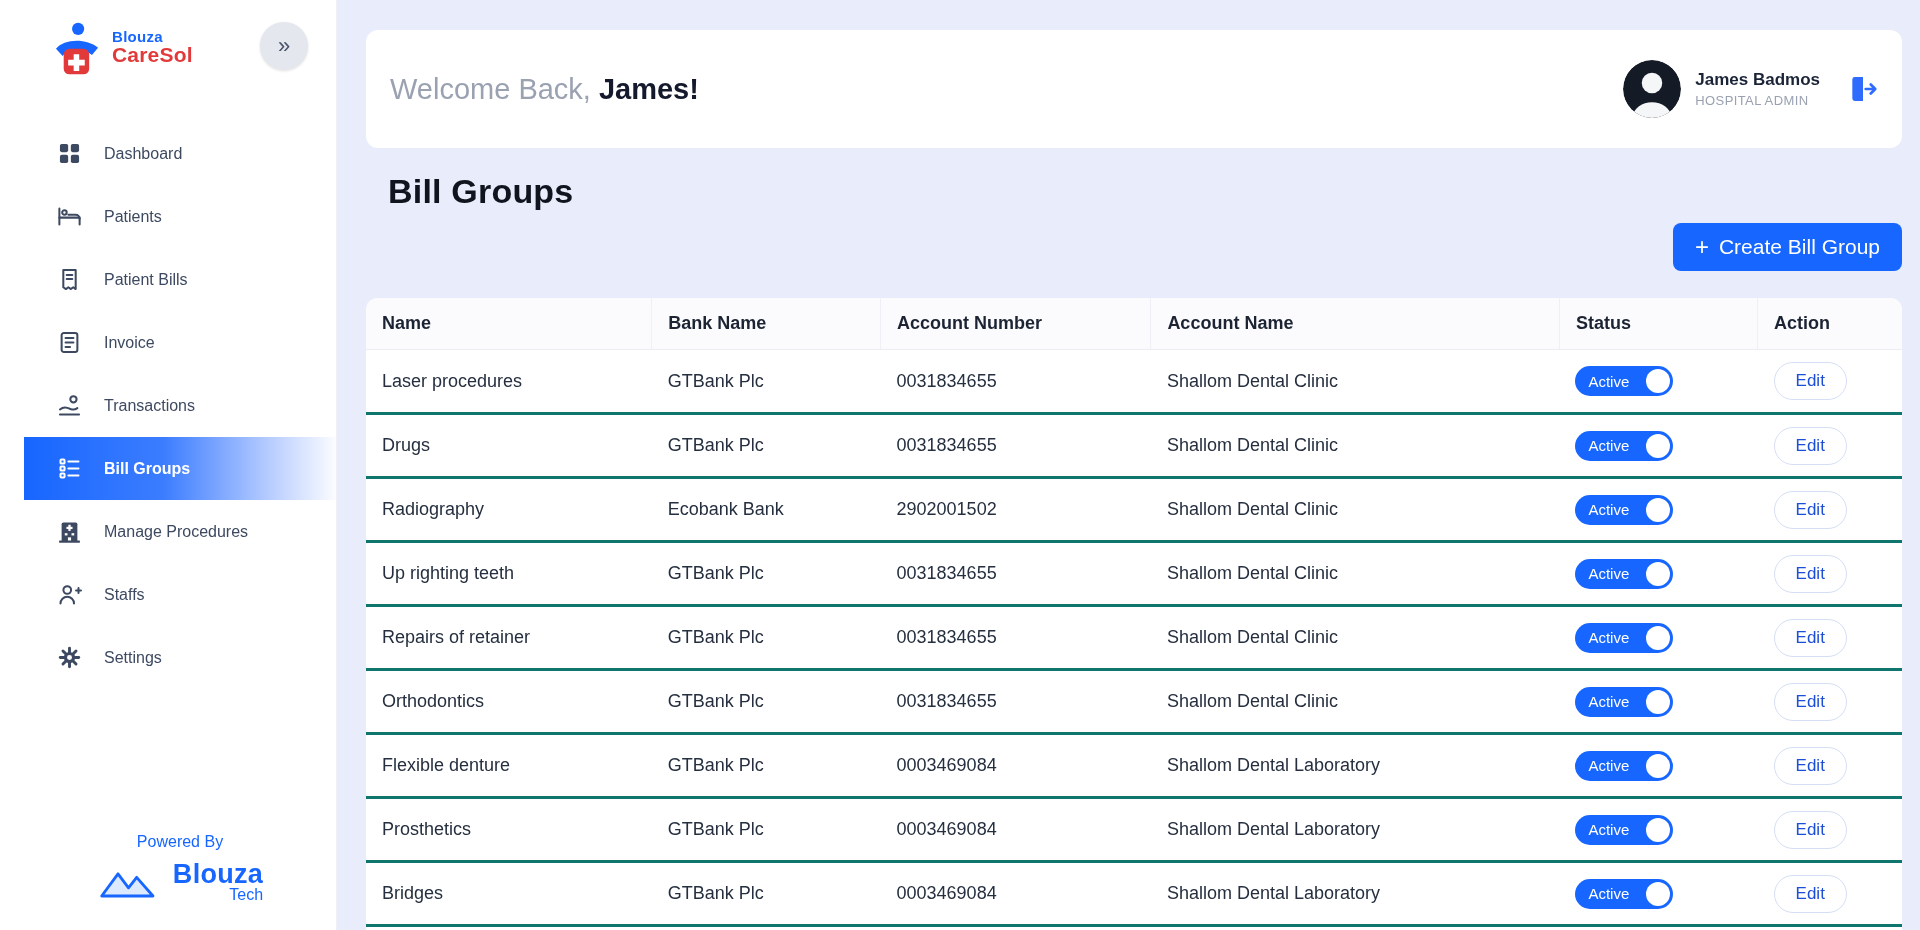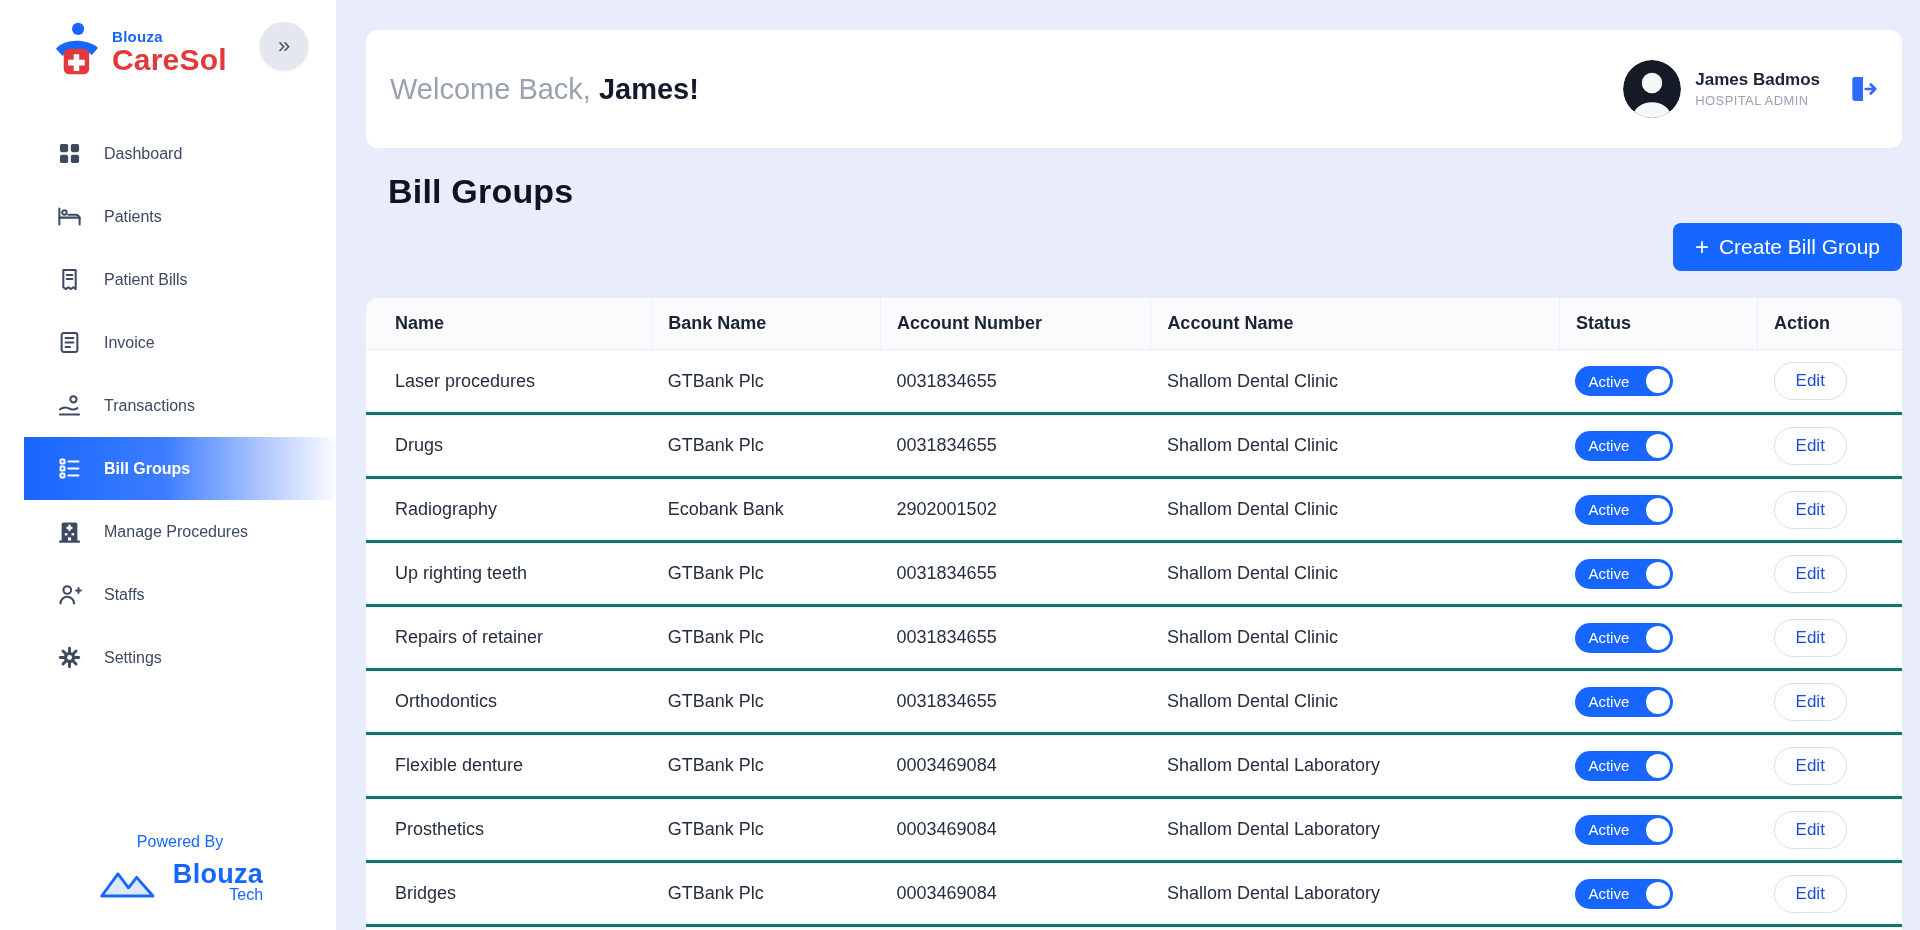--- a/index.html
+++ b/index.html
@@ -16,21 +16,21 @@
     width:337px; height:930px; background:#ffffff; flex-shrink:0;
     display:flex; flex-direction:column; position:relative;
     border-right:1px solid #eef0f6;
     padding-left:24px;
   }
   .logo-row { padding:20px 24px 0 24px; display:flex; align-items:flex-start; }
   .logo { display:flex; align-items:flex-start; gap:6px; }
   .logo svg { width:58px; height:62px; }
   .logo-text { display:flex; flex-direction:column; margin-top:8px; }
   .brand-top { color:#1766ff; font-size:15px; font-weight:bold; letter-spacing:.3px; }
-  .brand-bottom { color:#e23a3a; font-size:30px; font-weight:bold; letter-spacing:.2px; margin-top:-2px; }
+  .brand-bottom { color:#e23a3a; font-size:21px; font-weight:bold; letter-spacing:.2px; margin-top:-2px; }
   .collapse-btn {
     position:absolute; top:22px; right:28px;
     width:48px; height:48px; border-radius:50%;
     background:#e4e7ee; border:none; cursor:pointer;
     font-size:22px; color:#4a5468; display:flex; align-items:center; justify-content:center;
     box-shadow:0 1px 3px rgba(0,0,0,.12);
   }
   .menu { margin-top:40px; display:flex; flex-direction:column; }
   .menu-item {
     height:63px; display:flex; align-items:center; gap:21px;
@@ -92,21 +92,21 @@
     margin-top:27px; background:#ffffff;
     border-radius:12px 12px 0 0; overflow:hidden; flex:1;
   }
   table { width:100%; table-layout:fixed; border-collapse:collapse; }
   thead th {
     text-align:left; font-size:18px; font-weight:bold; color:#1c2434;
     background:#fbfbfd; padding:15px 16px 15px 16px;
     border-bottom:1px solid #ececf3;
   }
   thead th:not(:last-child) { border-right:1px solid #efeff5; }
-  thead th:first-child, tbody td:first-child { padding-left:29px; }
+  thead th:first-child, tbody td:first-child { padding-left:16px; }
   tbody td {
     font-size:18px; color:#252f3f; padding:0 16px;
     height:64px; border-bottom:3px solid #0f766e; background:#ffffff;
   }
 
   .toggle {
     width:98px; height:30px; background:#1766ff; border-radius:16px;
     display:inline-flex; align-items:center; position:relative;
     padding-left:13px; cursor:pointer;
   }

